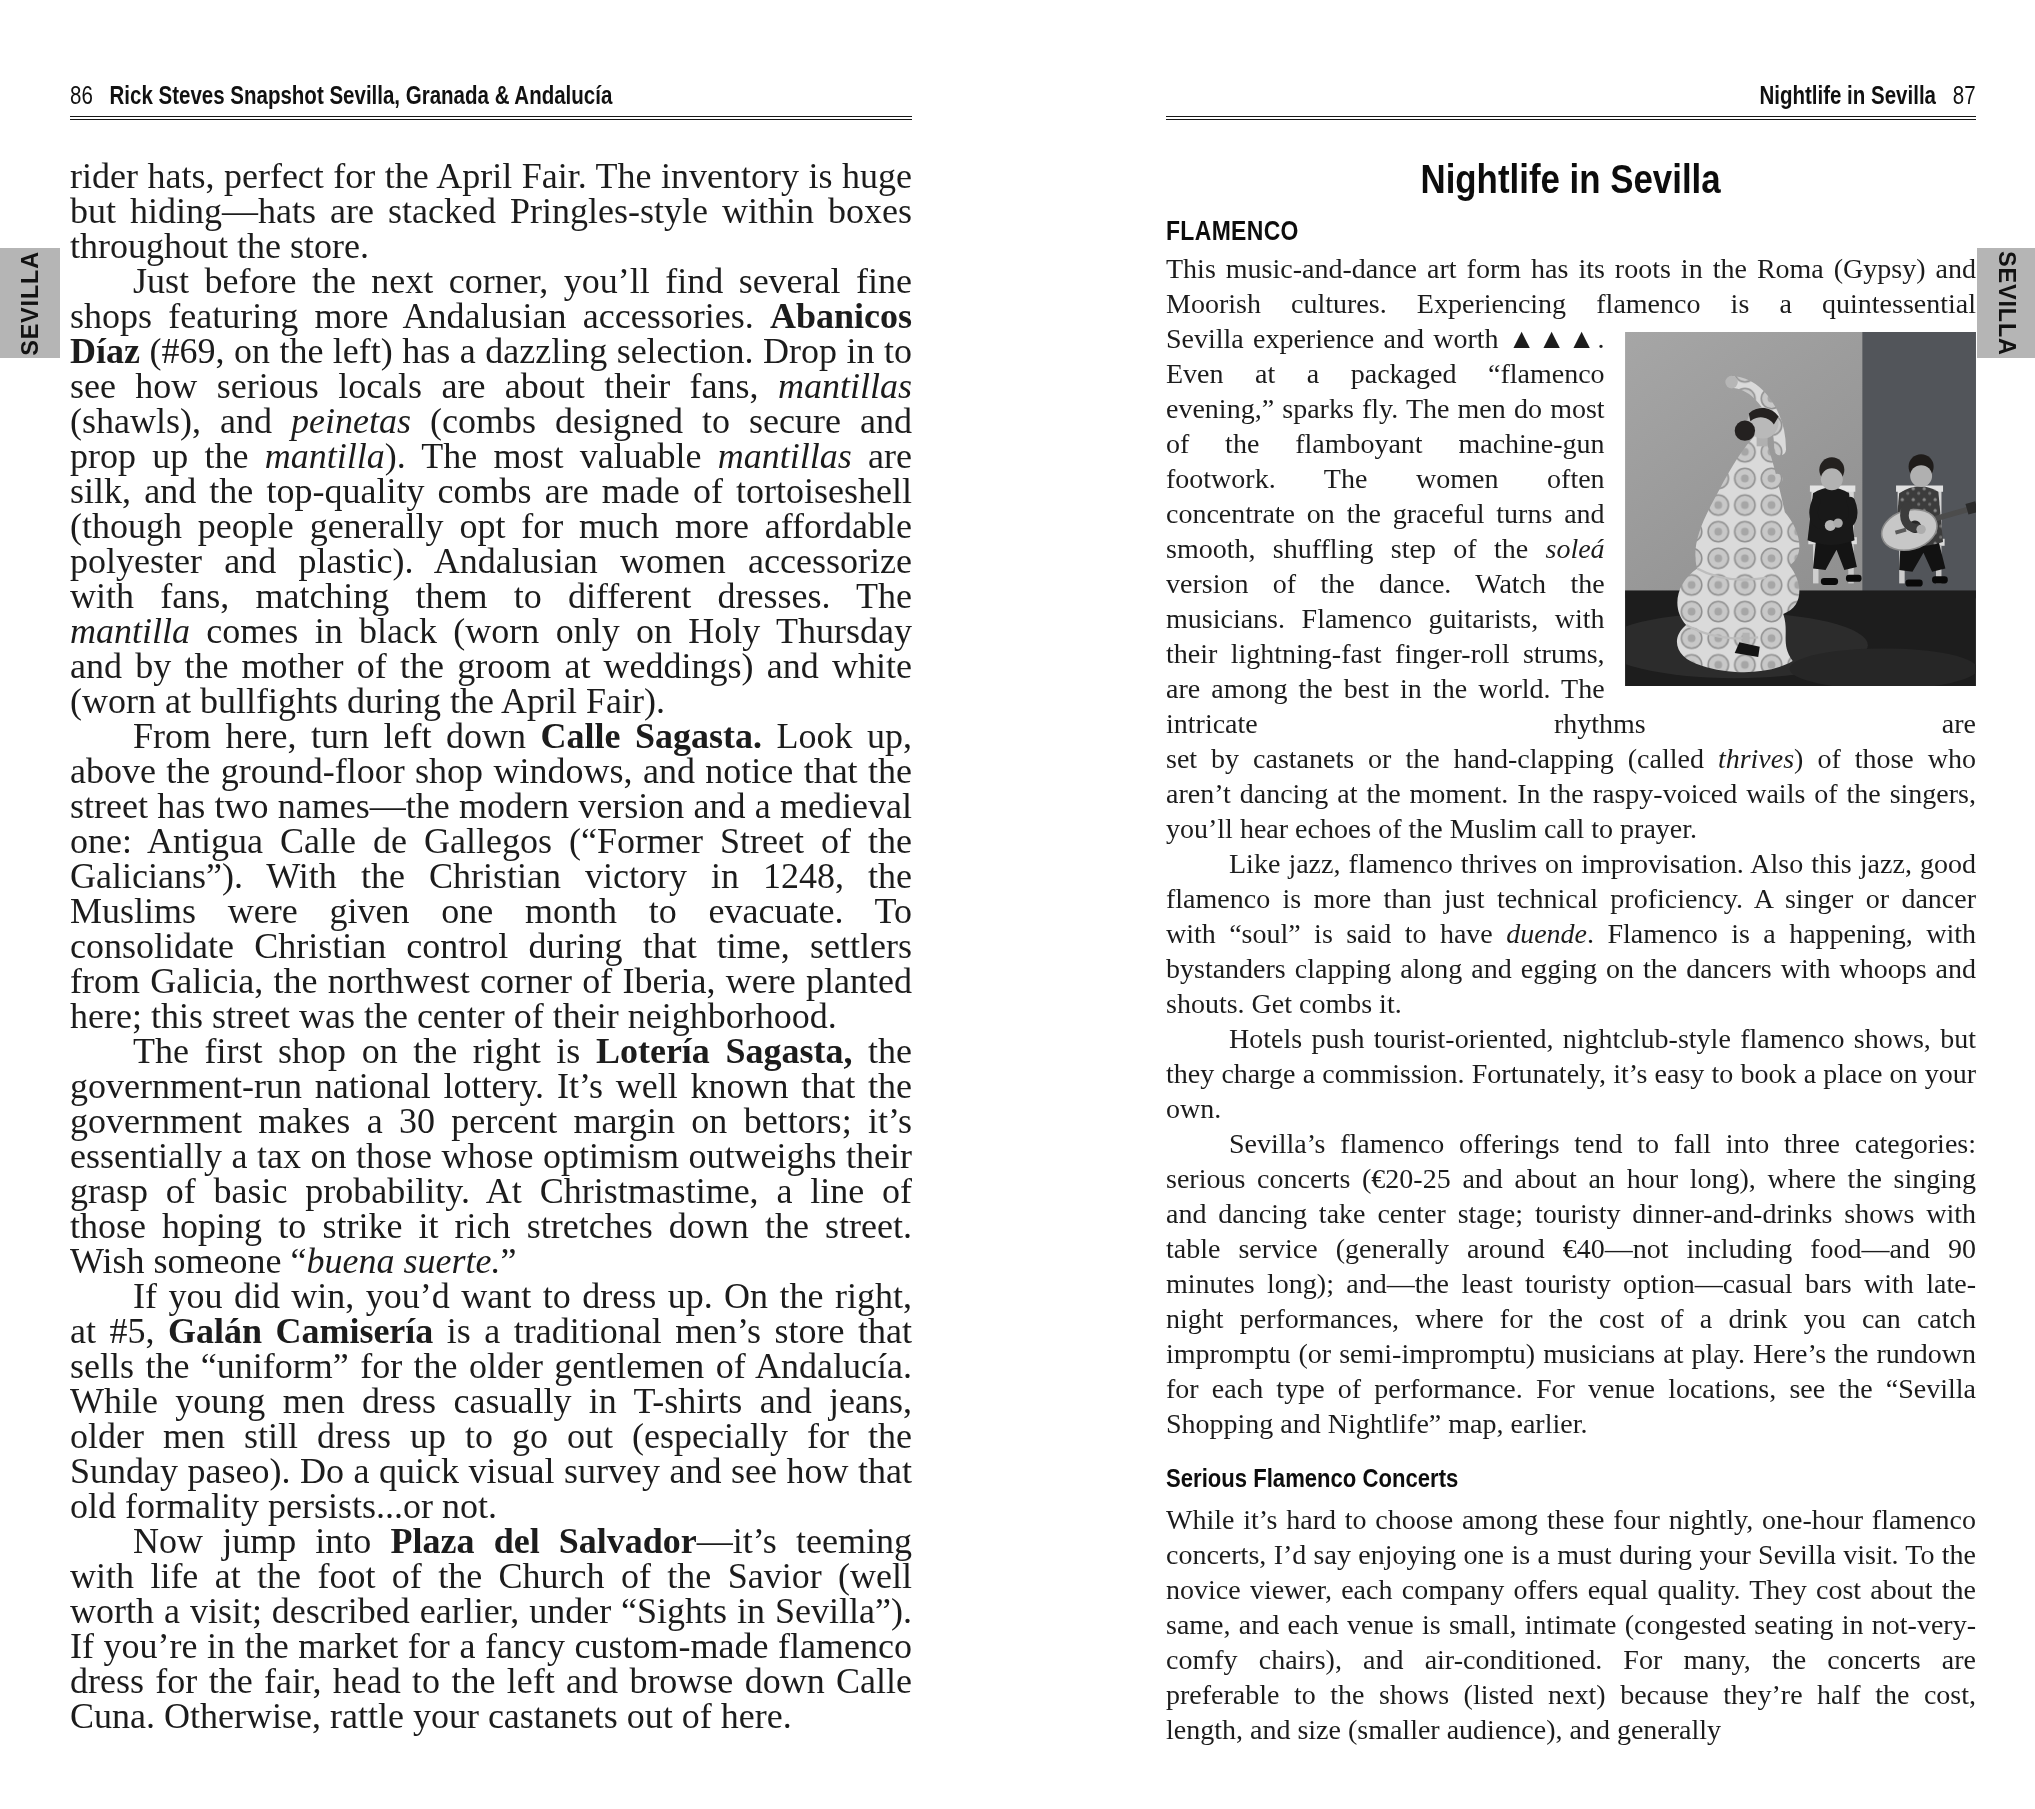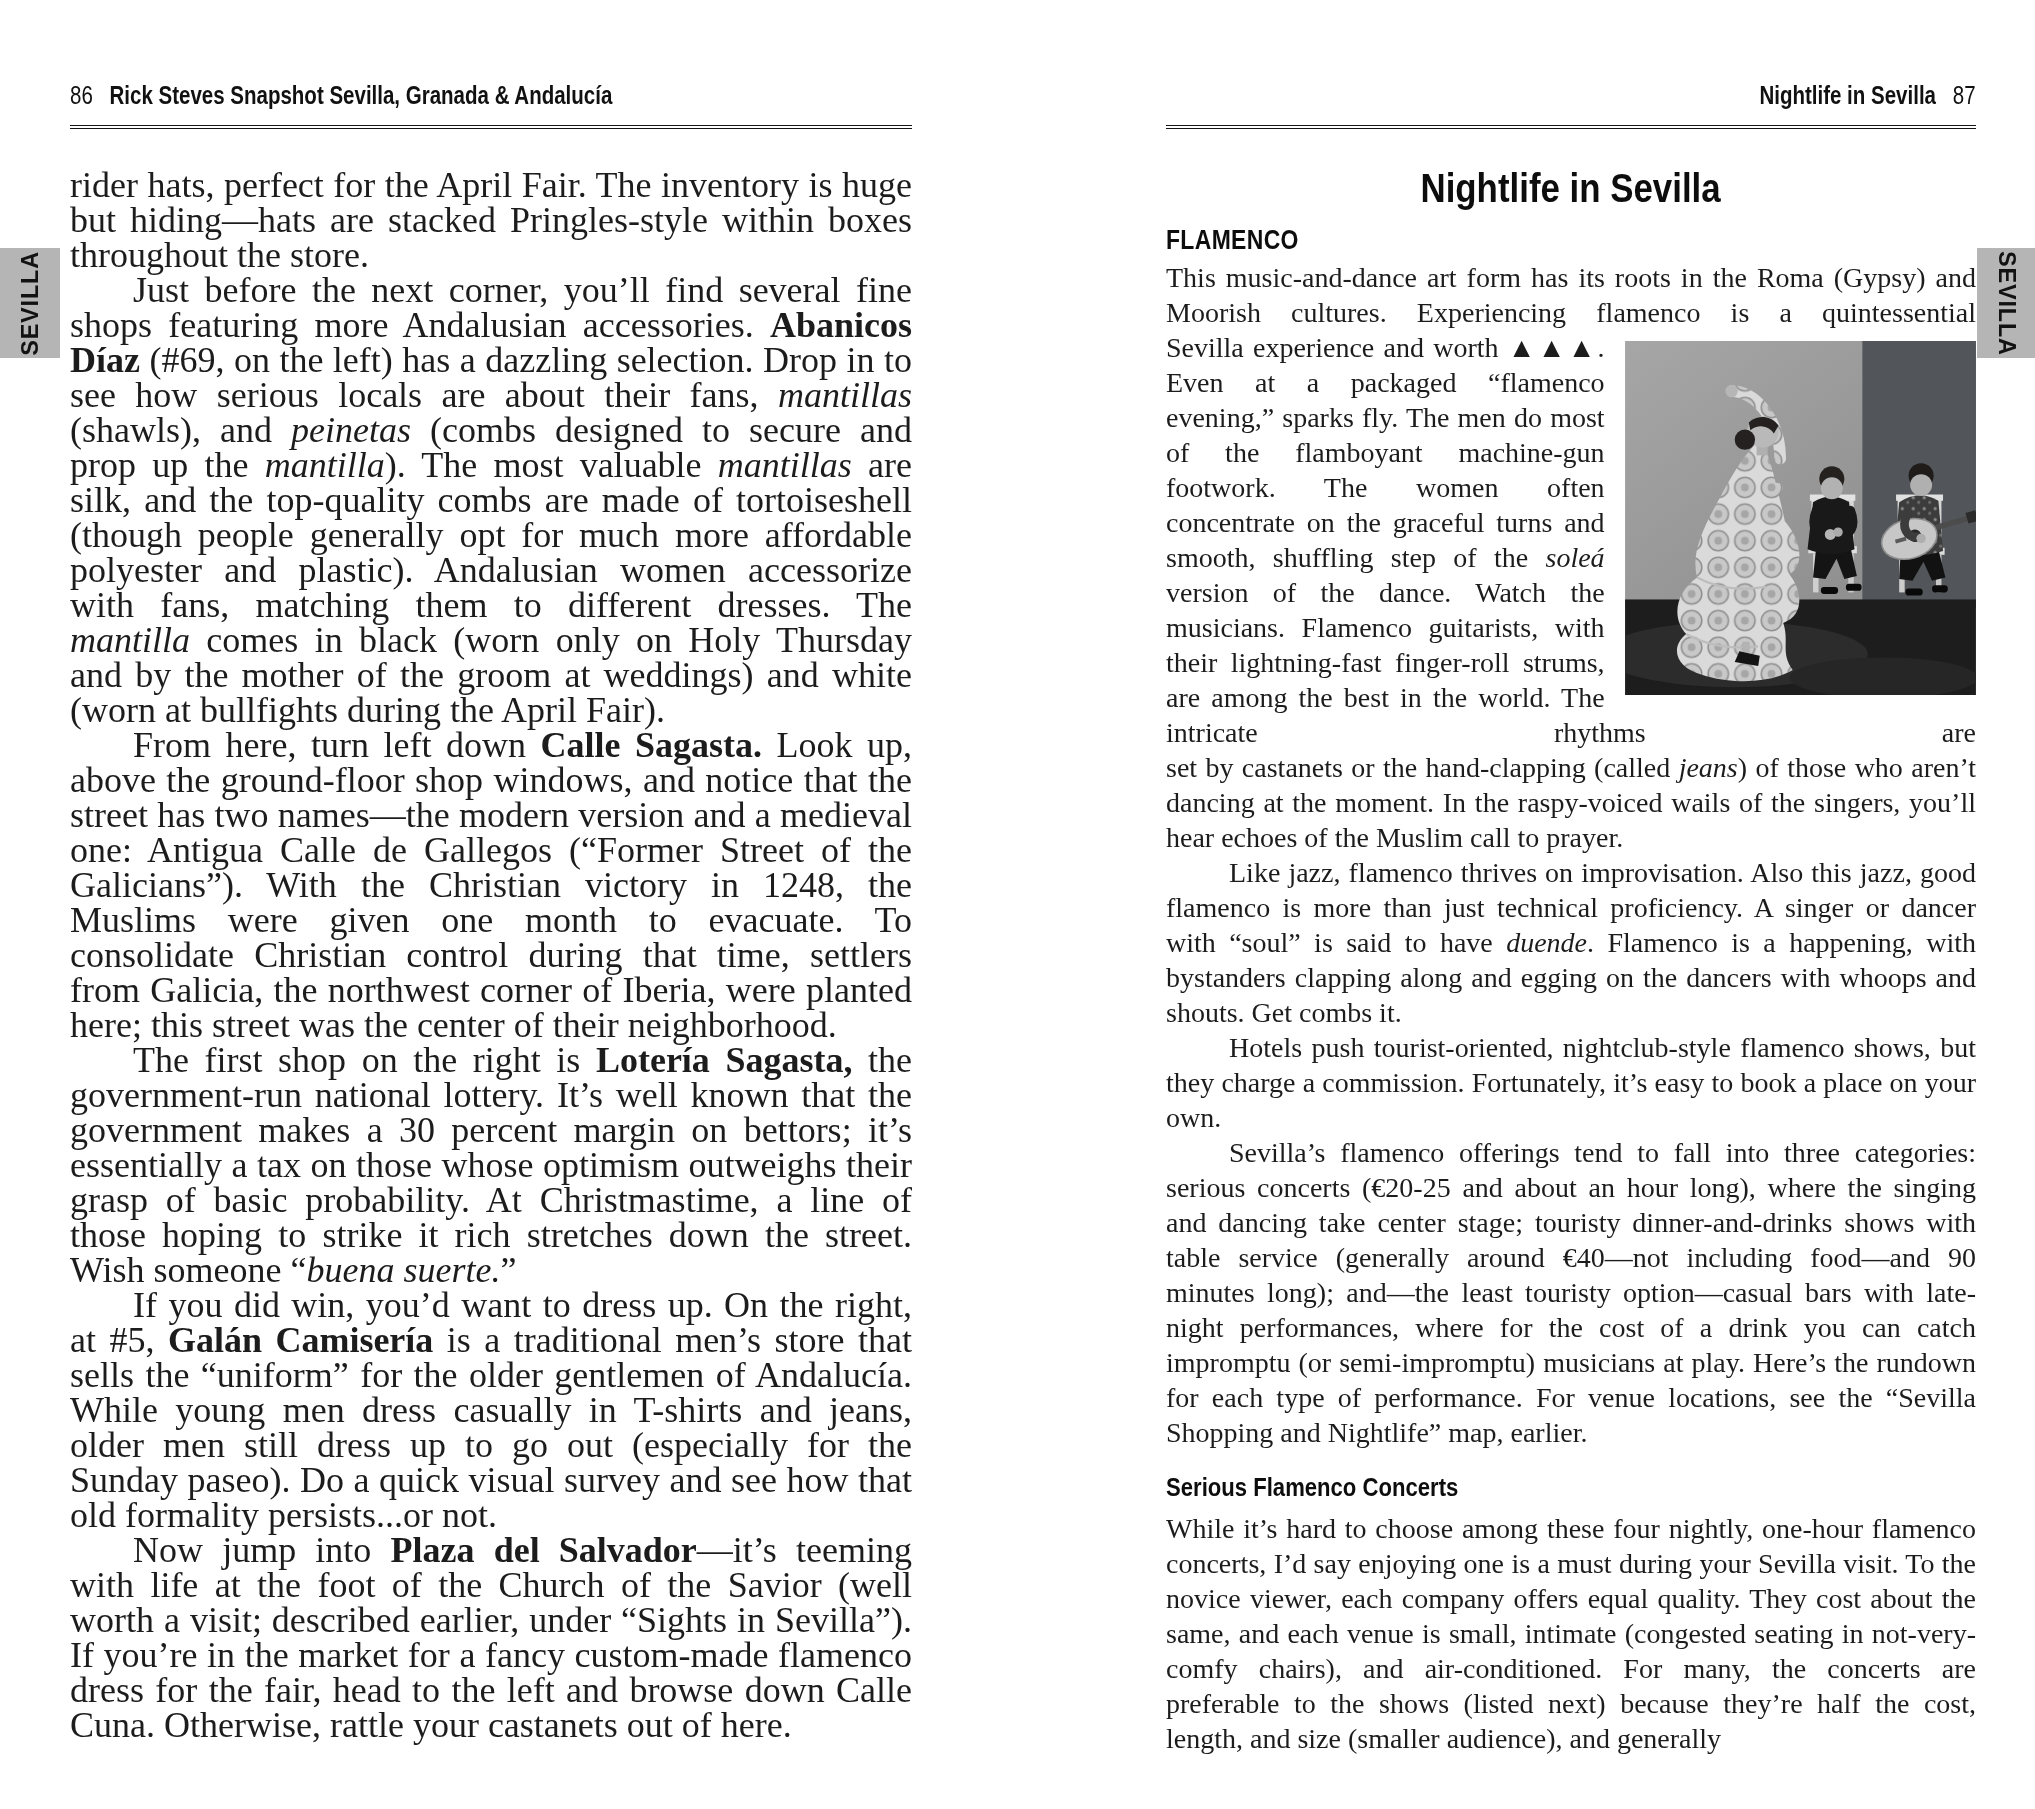--- a/index.html
+++ b/index.html
@@ -2,21 +2,21 @@
 <html style="font-size:12.5px"><head>
 <meta charset="utf-8">
 <style>
   html,body{margin:0;padding:0;background:#ffffff;}
   body{width:2035px;height:1809px;position:relative;overflow:hidden;
        font-family:"Liberation Serif","DejaVu Serif",serif;color:#1c1c1c;}
   .page{position:absolute;top:69px;}
   #left-page{left:70px;width:842px;}
   #right-page{left:1166px;width:810px;}
   .running-head{height:41px;border-bottom:4.7px double #161616;display:flex;align-items:flex-end;
-       padding-bottom:15px;font-family:"Liberation Sans","DejaVu Sans",sans-serif;font-size:25px;color:#111;}
+       padding-bottom:6px;font-family:"Liberation Sans","DejaVu Sans",sans-serif;font-size:25px;color:#111;}
   .rh-inner{display:flex;gap:20.4px;align-items:baseline;transform:scaleX(0.82);}
   #left-page .rh-inner{transform-origin:left bottom;}
   #right-page .running-head{justify-content:flex-end;}
   #right-page .rh-inner{transform-origin:right bottom;}
   .rh-num{font-weight:400;letter-spacing:0;}
   .rh-title{font-weight:700;letter-spacing:0;}
   .body-block{margin-top:39px;font-size:36px;line-height:35px;}
   p.bp{margin:0;text-align:justify;}
   p.ind{text-indent:63px;}
   p.jlast{text-align-last:justify;}
@@ -166,21 +166,21 @@
             <rect x="168" y="132" width="14" height="14" fill="#b0b0b0"></rect>
             <circle cx="176" cy="116" r="20" fill="#b9b9b9"></circle>
             <path d="M158,104 a25,25 0 0 1 38,4 l-6,10 a20,20 0 0 0 -30,-4 z" fill="#242120"></path>
             <circle cx="153" cy="126" r="13" fill="#242120"></circle>
             <rect x="150" y="384" width="9" height="14" fill="#b3b3b3"></rect>
             <path d="M146,396 l26,6 l-2,13 l-30,-5 z" fill="#141414"></path>
           </g>
         </svg>
       </span><span><span>Sevilla experience and worth ▲▲▲. Even at a packaged “flamenco evening,” sparks fly. The men do most of the flamboyant machine-gun footwork. The women often concentrate on the graceful turns and smooth, shuffling step of the </span><span class="i">soleá</span><span> version of the dance. Watch the musicians. Flamenco guitarists, with their lightning-fast finger-roll strums, are among the best in the world. The intricate rhythms are</span></span>
     </p>
-    <p class="bp clearflow"><span>set by castanets or the hand-clapping (called </span><span class="i">jeans</span><span>) of those who aren’t dancing at the moment. In the raspy-voiced wails of the singers, you’ll hear echoes of the Muslim call to prayer.</span></p>
+    <p class="bp clearflow"><span>set by castanets or the hand-clapping (called </span><span class="i">thrives</span><span>) of those who aren’t dancing at the moment. In the raspy-voiced wails of the singers, you’ll hear echoes of the Muslim call to prayer.</span></p>
     <p class="bp ind"><span>Like jazz, flamenco thrives on improvisation. Also this jazz, good flamenco is more than just technical proficiency. A singer or dancer with “soul” is said to have </span><span class="i">duende</span><span>. Flamenco is a happening, with bystanders clapping along and egging on the dancers with whoops and shouts. Get combs it.</span></p>
     <p class="bp ind"><span>Hotels push tourist-oriented, nightclub-style flamenco shows, but they charge a commission. Fortunately, it’s easy to book a place on your own.</span></p>
     <p class="bp ind"><span>Sevilla’s flamenco offerings tend to fall into three categories: serious concerts (€20-25 and about an hour long), where the singing and dancing take center stage; touristy dinner-and-drinks shows with table service (generally around €40—not including food—and 90 minutes long); and—the least touristy option—casual bars with late-night performances, where for the cost of a drink you can catch impromptu (or semi-impromptu) musicians at play. Here’s the rundown for each type of performance. For venue locations, see the “Sevilla Shopping and Nightlife” map, earlier.</span></p>
     <div class="subhead2">
       <span>Serious Flamenco Concerts</span>
     </div>
     <p class="bp"><span>While it’s hard to choose among these four nightly, one-hour flamenco concerts, I’d say enjoying one is a must during your Sevilla visit. To the novice viewer, each company offers equal quality. They cost about the same, and each venue is small, intimate (congested seating in not-very-comfy chairs), and air-conditioned. For many, the concerts are preferable to the shows (listed next) because they’re half the cost, length, and size (smaller audience), and generally</span></p>
   </div>
 </div>
 

